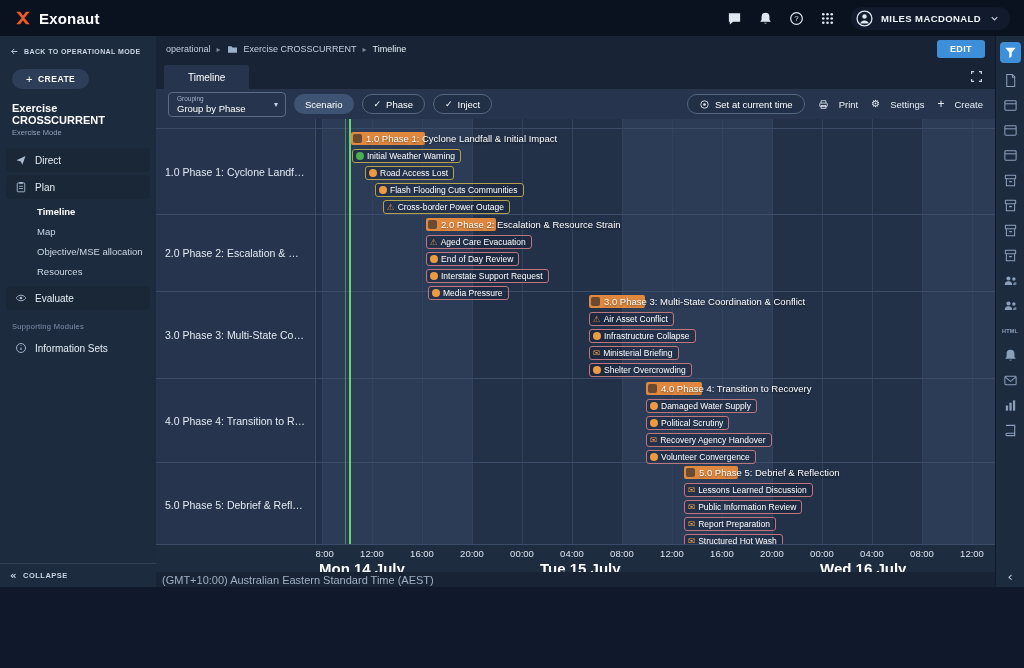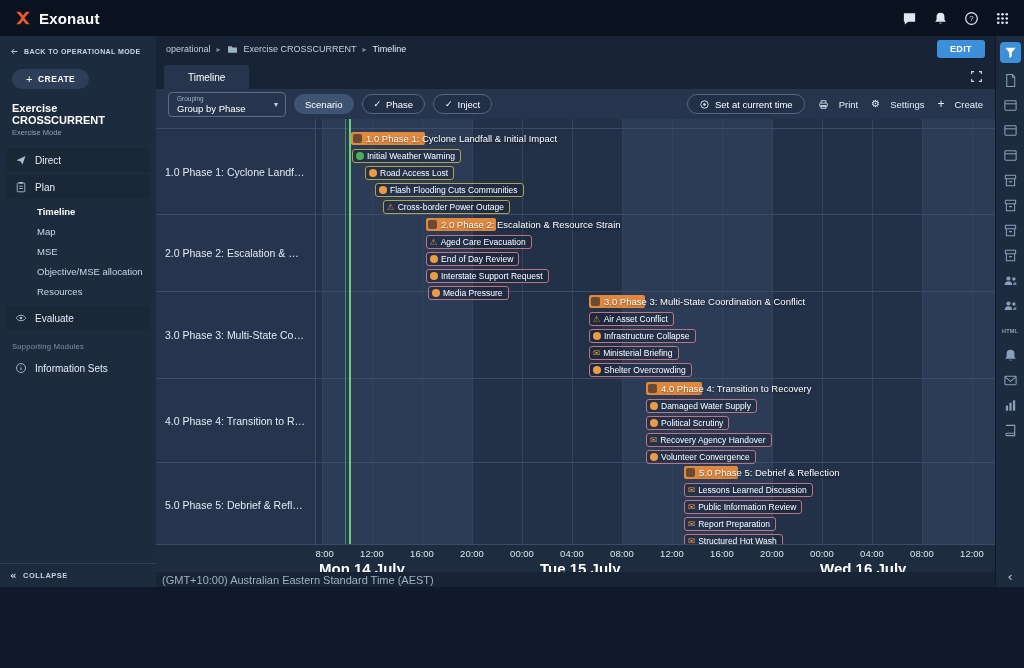--- a/index.html
+++ b/index.html
@@ -160,20 +160,35 @@
             <circle cx="8" cy="3.5" r="1.4"></circle>
             <circle cx="12.5" cy="3.5" r="1.4"></circle>
             <circle cx="3.5" cy="8" r="1.4"></circle>
             <circle cx="8" cy="8" r="1.4"></circle>
             <circle cx="12.5" cy="8" r="1.4"></circle>
             <circle cx="3.5" cy="12.5" r="1.4"></circle>
             <circle cx="8" cy="12.5" r="1.4"></circle>
             <circle cx="12.5" cy="12.5" r="1.4"></circle>
           </svg>
         </span>
+      <div class="user" data-interactable="true">
+        <span class="avatar" data-interactable="false">
+            <svg viewBox="0 0 16 16">
+              <circle cx="8" cy="8" r="7" fill="none" stroke="currentColor" stroke-width="1.2"></circle>
+              <circle cx="8" cy="6.2" r="2.1" fill="currentColor"></circle>
+              <path d="M3.9 12.6a4.4 4.4 0 0 1 8.2 0" fill="currentColor"></path>
+            </svg>
+          </span>
+        <span class="user-name" data-interactable="false">MILES MACDONALD</span>
+        <span class="tb-caret" data-interactable="false">
+            <svg viewBox="0 0 16 16">
+              <path d="M4 6l4 4 4-4" fill="none" stroke="currentColor" stroke-width="1.6"></path>
+            </svg>
+          </span>
+      </div>
     </div>
   </header>
 
   <div id="body">
 
     <aside id="sidebar" data-interactable="false">
       <div class="back-link" data-interactable="true">
         <span class="back-ic" data-interactable="false">
             <svg viewBox="0 0 16 16">
               <path d="M13 8H3M7.5 3.5L3 8l4.5 4.5" fill="none" stroke="currentColor" stroke-width="1.6"></path>
@@ -202,21 +217,20 @@
                 <rect x="3" y="2.6" width="10" height="11.8" rx="1" fill="none" stroke="currentColor" stroke-width="1.2"></rect>
                 <rect x="5.6" y="1.2" width="4.8" height="2.6" rx="0.8" fill="currentColor"></rect>
                 <path d="M5.4 7h5.2M5.4 10h5.2" stroke="currentColor" stroke-width="1.1"></path>
               </svg>
             </span>
           <span>Plan</span>
         </div>
         <div class="sub-list" data-interactable="false">
             <div class="sub-item active" data-interactable="true">Timeline</div>
             <div class="sub-item" data-interactable="true">Map</div>
-            <div class="sub-item" data-interactable="true">MSE</div>
             <div class="sub-item" data-interactable="true">Objective/MSE allocation</div>
             <div class="sub-item" data-interactable="true">Resources</div>
           </div>
         <div class="nav-head" data-interactable="true">
           <span class="nav-ic" data-interactable="false">
               <svg viewBox="0 0 16 16">
                 <path d="M1.5 8S4 4.2 8 4.2 14.5 8 14.5 8 12 11.8 8 11.8 1.5 8 1.5 8z" fill="none" stroke="currentColor" stroke-width="1.2"></path>
                 <circle cx="8" cy="8" r="1.8" fill="currentColor"></circle>
               </svg>
             </span>

